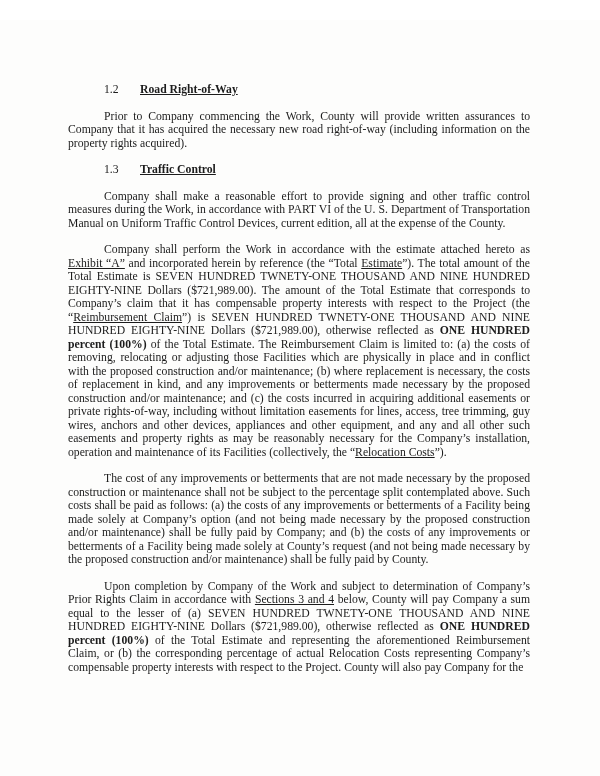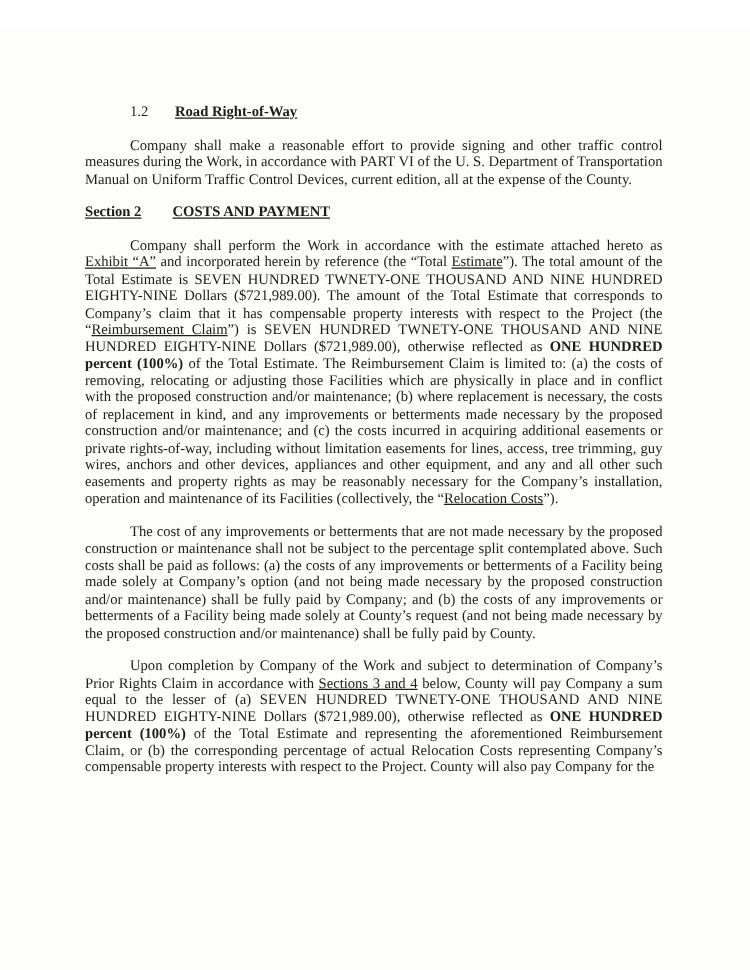--- a/index.html
+++ b/index.html
@@ -37,22 +37,23 @@
   .footer .page-num{
     position:absolute;left:0;right:0;text-align:center;
   }
 </style>
 </head>
 <body>
 
 <div class="page">
   <div class="content">
       <div class="block heading h-sub"><span class="h-num"><span class="">1.2</span></span><span><span class="run-b run-u">Road Right-of-Way</span></span></div>
+      <div class="block para"><span class="">Prior to Company commencing the Work, County will provide written assurances to Company that it has acquired the necessary new road right-of-way (including information on the property rights acquired).</span></div>
+      <div class="block heading h-sub"><span class="h-num"><span class="">1.3</span></span><span><span class="run-b run-u">Traffic Control</span></span></div>
       <div class="block para"><span class="">Company shall make a reasonable effort to provide signing and other traffic control measures during the Work, in accordance with PART VI of the U. S. Department of Transportation Manual on Uniform Traffic Control Devices, current edition, all at the expense of the County.</span></div>
-      <div class="block heading h-top"><span class="h-num"><span class="run-b run-u">Section 2</span></span><span><span class="run-b run-u">COSTS AND PAYMENT</span></span></div>
       <div class="block para"><span class="">Company shall perform the Work in accordance with the estimate attached hereto as </span><span class="run-u">Exhibit “A”</span><span class=""> and incorporated herein by reference (the “Total </span><span class="run-u">Estimate</span><span class="">”).  The total amount of the Total Estimate is SEVEN HUNDRED TWNETY-ONE THOUSAND AND NINE HUNDRED EIGHTY-NINE Dollars ($721,989.00).  The amount of the Total Estimate that corresponds to Company’s claim that it has compensable property interests with respect to the Project (the “</span><span class="run-u">Reimbursement Claim</span><span class="">”) is SEVEN HUNDRED TWNETY-ONE THOUSAND AND NINE HUNDRED EIGHTY-NINE Dollars ($721,989.00), otherwise reflected as </span><span class="run-b ">ONE HUNDRED percent (100%)</span><span class=""> of the Total Estimate.  The Reimbursement Claim is limited to: (a) the costs of removing, relocating or adjusting those Facilities which are physically in place and in conflict with the proposed construction and/or maintenance; (b) where replacement is necessary, the costs of replacement in kind, and any improvements or betterments made necessary by the proposed construction and/or maintenance; and (c) the costs incurred in acquiring additional easements or private rights-of-way, including without limitation easements for lines, access, tree trimming, guy wires, anchors and other devices, appliances and other equipment, and any and all other such easements and property rights as may be reasonably necessary for the Company’s installation, operation and maintenance of its Facilities (collectively, the “</span><span class="run-u">Relocation Costs</span><span class="">”).</span></div>
       <div class="block para"><span class="">The cost of any improvements or betterments that are not made necessary by the proposed construction or maintenance shall not be subject to the percentage split contemplated above.  Such costs shall be paid as follows:  (a) the costs of any improvements or betterments of a Facility being made solely at Company’s option (and not being made necessary by the proposed construction and/or maintenance) shall be fully paid by Company; and (b)  the costs of any improvements or betterments of a Facility being made solely at County’s request (and not being made necessary by the proposed construction and/or maintenance) shall be fully paid by County.</span></div>
       <div class="block para"><span class="">Upon completion by Company of the Work and subject to determination of Company’s Prior Rights Claim in accordance with </span><span class="run-u">Sections 3 and 4</span><span class=""> below, County will pay Company a sum equal to the lesser of (a) SEVEN HUNDRED TWNETY-ONE THOUSAND AND NINE HUNDRED EIGHTY-NINE Dollars ($721,989.00), otherwise reflected as </span><span class="run-b ">ONE HUNDRED percent (100%)</span><span class=""> of the Total Estimate and representing the aforementioned Reimbursement Claim, or (b) the corresponding percentage of actual Relocation Costs representing Company’s compensable property interests with respect to the Project.  County will also pay Company for the</span></div>
     </div>
   <div class="footer">
     <span>PI 0016280</span>
     <span class="page-num">2</span>
   </div>
 </div>
 

